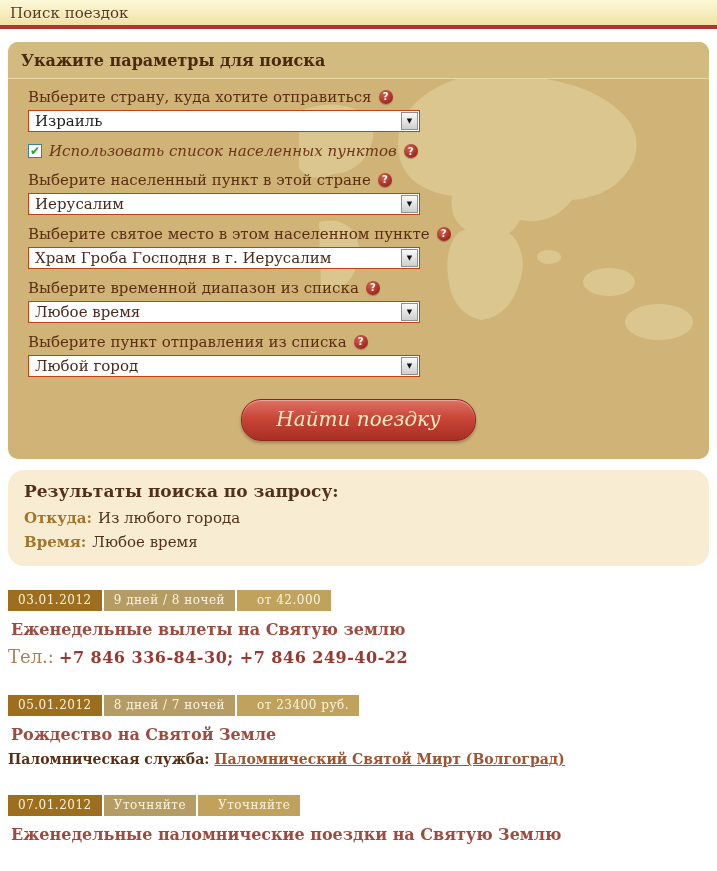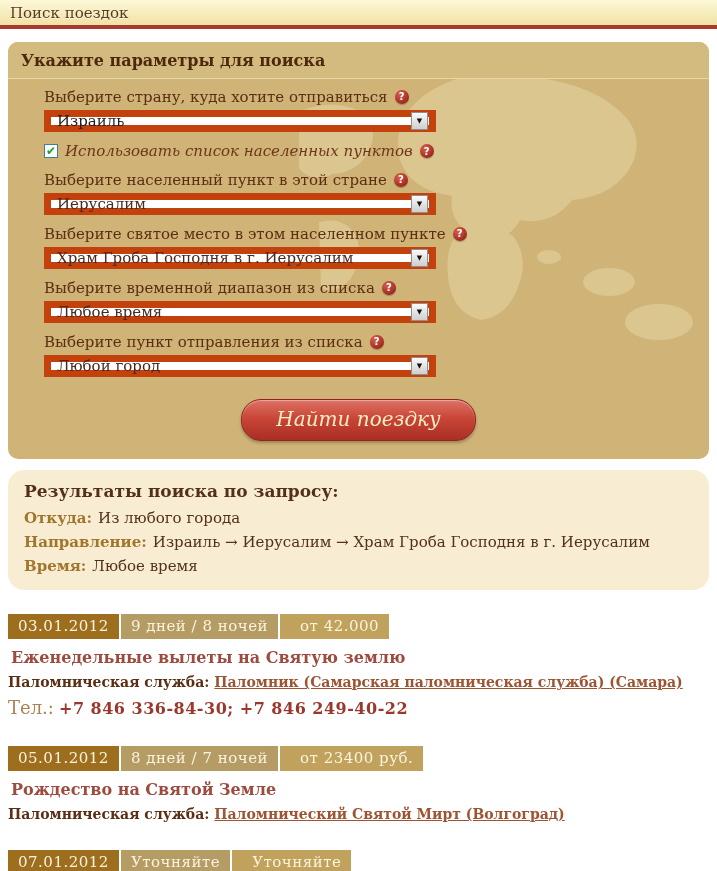--- a/index.html
+++ b/index.html
@@ -30,39 +30,39 @@
     position: relative;
   }
   .panel-header {
     height: 37px; display: flex; align-items: center;
     background: #d3ba7f;
     border-bottom: 1px solid #e8d7a3;
     padding-left: 13px;
     font-weight: bold; font-size: 16px; color: #4c280e;
     position: relative; z-index: 2;
   }
-  .panel-body { padding: 9px 36px 18px; position: relative; z-index: 1; }
+  .panel-body { padding: 9px 20px 18px; position: relative; z-index: 1; }
   .map-svg { position: absolute; top: 10px; right: -10px; z-index: 0; pointer-events: none; }
   .field-label {
     display: flex; align-items: center; gap: 7px;
     font-size: 15px; color: #5c2d12; line-height: 18px;
     margin: 0 0 4px; position: relative; z-index: 1;
   }
   .help-icon {
     width: 14px; height: 14px; border-radius: 50%;
     background: radial-gradient(circle at 35% 28%, #d55f4d, #9e271d 75%);
     color: #fff; font-size: 10px; font-weight: bold;
     display: inline-flex; align-items: center; justify-content: center;
     flex: 0 0 auto; cursor: pointer;
     font-family: "DejaVu Sans", sans-serif;
     box-shadow: 0 1px 1px rgba(0,0,0,.25);
   }
   .selectbox {
     width: 392px; height: 22px; background: #fff;
-    border: 7px solid #c2410c;
+    border: 1px solid #c2410c;
     display: flex; align-items: center; justify-content: space-between;
     margin-bottom: 10px; position: relative; z-index: 1; cursor: pointer;
   }
   .sel-text { padding-left: 6px; font-size: 15px; color: #4c2a1c; white-space: nowrap; overflow: hidden; }
   .selectbox.first .sel-text { color: #1f1f1f; }
   .sel-btn {
     width: 17px; height: 18px; margin-right: 1px;
     background: linear-gradient(#fafafa, #cfcfcf);
     border: 1px solid #8f8f8f;
     display: flex; align-items: center; justify-content: center;
@@ -103,21 +103,21 @@
   }
   .summary-title { font-size: 17px; font-weight: bold; color: #53301b; margin-bottom: 5px; }
   .summary-row { font-size: 15px; color: #53301b; line-height: 24px; }
   .summary-label { font-weight: bold; color: #a1762c; margin-right: 6px; }
   
   .results { margin: 24px 8px 0; }
   .result { margin-bottom: 28px; }
   .badges { display: flex; gap: 2px; }
   .badge {
     padding: 3px 10px 4px;
-    font-size: 15px; color: #faf3df; letter-spacing: .5px; white-space: nowrap;
+    font-size: 12px; color: #faf3df; letter-spacing: .5px; white-space: nowrap;
   }
   .badge.b-date { background: #9d6e1d; }
   .badge.b-duration { background: #b59c64; }
   .badge.b-price { background: #c0a25c; padding-left: 20px; }
   .result-title { font-size: 16px; font-weight: bold; color: #9d4b3f; margin: 9px 3px 7px; }
   .service-row { font-size: 14px; color: #5a2f16; font-weight: bold; }
   .service-link { color: #9c5433; text-decoration: underline; font-weight: bold; cursor: pointer; }
   .phone-row { margin-top: 7px; }
   .phone-label { color: #ad8152; font-size: 18px; }
   .phone-num { color: #9b382d; font-size: 16px; font-weight: bold; letter-spacing: .5px; }
@@ -200,40 +200,33 @@
     </div>
   </div>
 </div>
 
 <div class="summary">
   <div class="summary-title">Результаты поиска по запросу:</div>
   <div class="summary-row">
     <span class="summary-label">Откуда:</span><span>Из любого города</span>
   </div>
   <div class="summary-row">
-    <span class="summary-label">Направление:</span><span>Израиль → Иерусалим → Храм Гроба Господня в г. Иерусалим</span>
-  </div>
-  <div class="summary-row">
     <span class="summary-label">Время:</span><span>Любое время</span>
   </div>
 </div>
 
 <div class="results">
 
   <div class="result">
     <div class="badges">
       <span class="badge b-date">03.01.2012</span>
       <span class="badge b-duration">9 дней / 8 ночей</span>
       <span class="badge b-price">от 42.000</span>
     </div>
     <div class="result-title">Еженедельные вылеты на Святую землю</div>
-    <div class="service-row">
-      <span>Паломническая служба:</span>
-      <span class="service-link">Паломник (Самарская паломническая служба) (Самара)</span>
-    </div>
     <div class="phone-row">
       <span class="phone-label">Тел.:</span>
       <span class="phone-num">+7 846 336-84-30; +7 846 249-40-22</span>
     </div>
   </div>
 
   <div class="result">
     <div class="badges">
       <span class="badge b-date">05.01.2012</span>
       <span class="badge b-duration">8 дней / 7 ночей</span>

